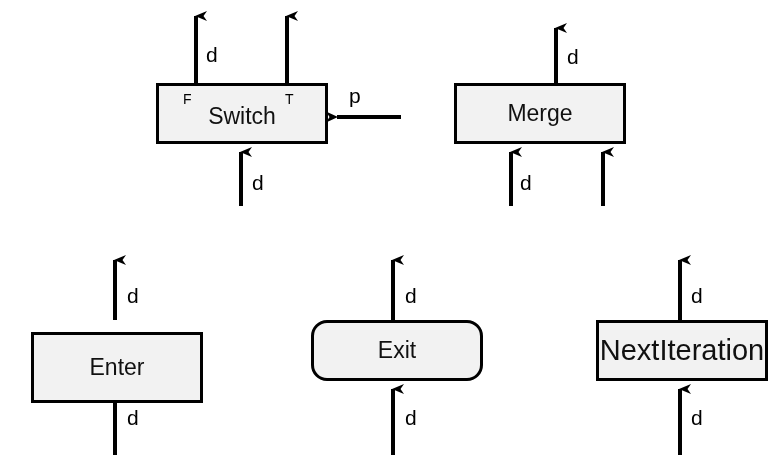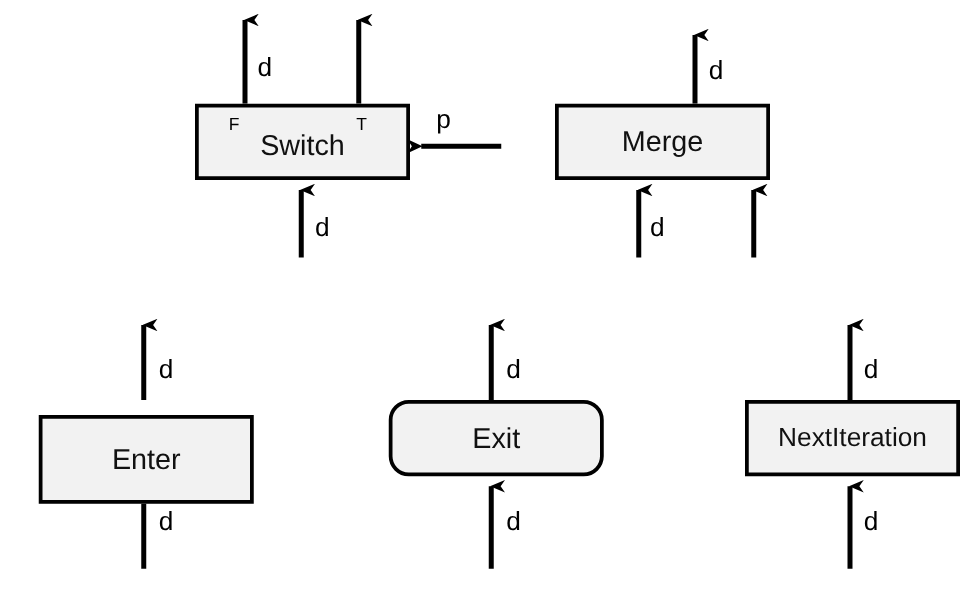--- a/index.html
+++ b/index.html
@@ -38,21 +38,21 @@
   .node-label {
     font-family: "Liberation Sans", sans-serif;
     font-size: 23px;
     color: #111111;
     line-height: 1;
     letter-spacing: 0px;
     white-space: nowrap;
     user-select: none;
   }
   .node-label.small {
-    font-size: 21px;
+    font-size: 29px;
   }
   .edge-label {
     position: absolute;
     font-family: "Liberation Sans", sans-serif;
     font-size: 21px;
     color: #000000;
     line-height: 1;
     white-space: nowrap;
     user-select: none;
   }
@@ -102,21 +102,21 @@
     <line x1="680" y1="455" x2="680" y2="389" stroke="#000000" stroke-width="4" marker-end="url(#arrowUp)"></line>
     <line x1="680" y1="320" x2="680" y2="260" stroke="#000000" stroke-width="4" marker-end="url(#arrowUp)"></line>
   </svg>
 
   <div class="node-box" style="left:156px; top:83px; width:172px; height:61px;">
     <span class="node-label" style="transform: translateY(3px);">Switch</span>
   </div>
   <span class="port-label" style="left:183px; top:92px;">F</span>
   <span class="port-label" style="left:285px; top:92px;">T</span>
 
-  <div class="node-box" style="left:444px; top:83px; width:172px; height:61px;align-items:center;">
+  <div class="node-box" style="left:454px; top:83px; width:172px; height:61px;align-items:center;">
     <span class="node-label">Merge</span>
   </div>
 
   <div class="node-box" style="left:31px; top:332px; width:172px; height:71px;">
     <span class="node-label">Enter</span>
   </div>
 
   <div class="node-box" style="left:311px; top:320px; width:172px; height:61px;border-radius:16px;">
     <span class="node-label">Exit</span>
   </div>

